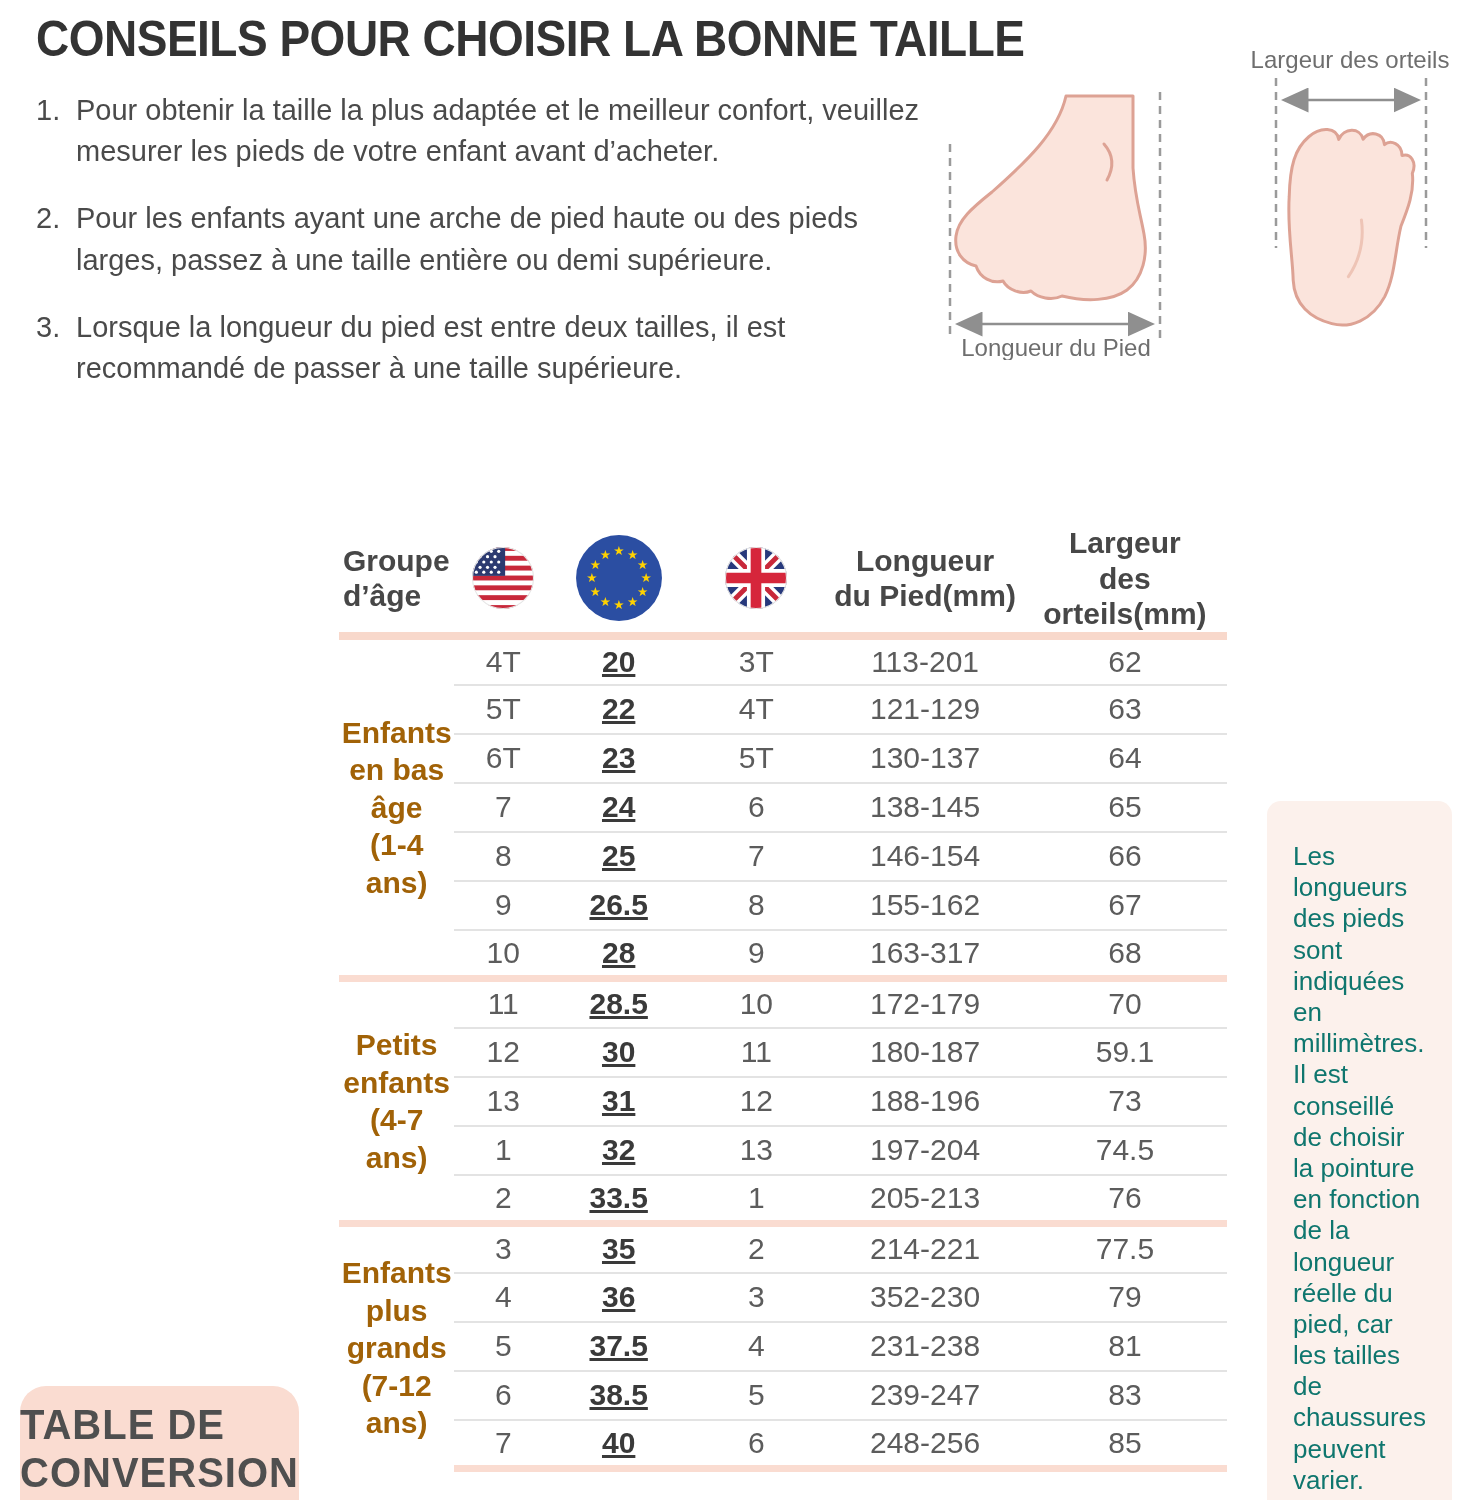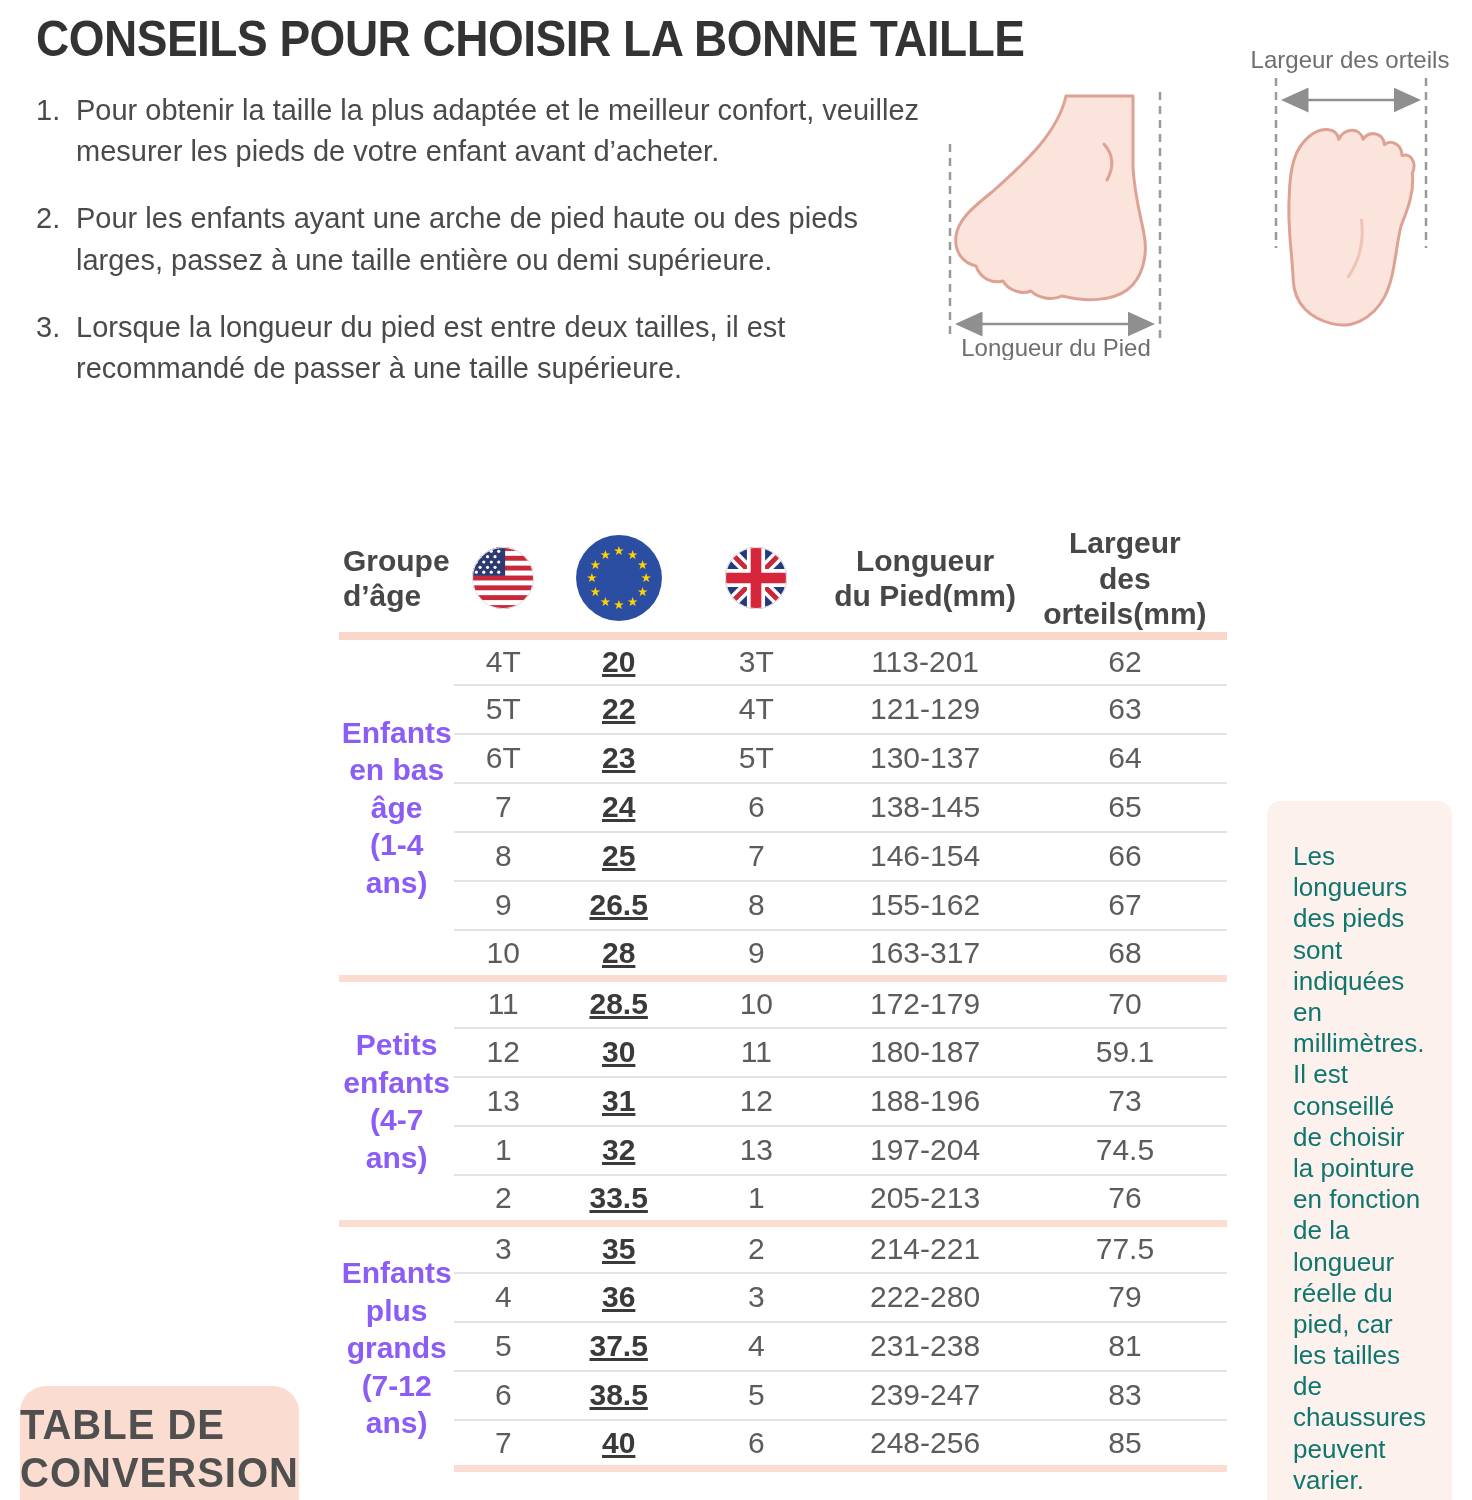--- a/index.html
+++ b/index.html
@@ -119,21 +119,21 @@
   th.h-age{text-align:left;padding-left:4px;}
   .flag{display:inline-block;vertical-align:middle;}
   .size-table tbody td{
     height:49px;
     font-size:30px;
     color:var(--value-text);
   }
   .size-table td.c1{font-weight:700;color:var(--value-bold);text-decoration:underline;}
   .size-table td.age-cell{
     font-weight:700;
-    color:#8b5cf6;
+    color:#a16207;
     font-size:30px;
     line-height:1.25;
   }
   .size-table td.row-sep{border-top:2px solid var(--row-line);}
   .size-table td.group-start{border-top:7px solid var(--banner-pink);}
   .size-table tr.last-row td{border-bottom:7px solid var(--banner-pink);}
   
   .footnote-band{
     flex:1;
     background:var(--footer-pink);
@@ -424,21 +424,21 @@
             <td class="c0 group-start">3</td>
             <td class="c1 group-start">35</td>
             <td class="c2 group-start">2</td>
             <td class="c3 group-start">214-221</td>
             <td class="c4 group-start">77.5</td>
           </tr>
           <tr>
             <td class="c0 row-sep">4</td>
             <td class="c1 row-sep">36</td>
             <td class="c2 row-sep">3</td>
-            <td class="c3 row-sep">222-280</td>
+            <td class="c3 row-sep">352-230</td>
             <td class="c4 row-sep">79</td>
           </tr>
           <tr>
             <td class="c0 row-sep">5</td>
             <td class="c1 row-sep">37.5</td>
             <td class="c2 row-sep">4</td>
             <td class="c3 row-sep">231-238</td>
             <td class="c4 row-sep">81</td>
           </tr>
           <tr>

